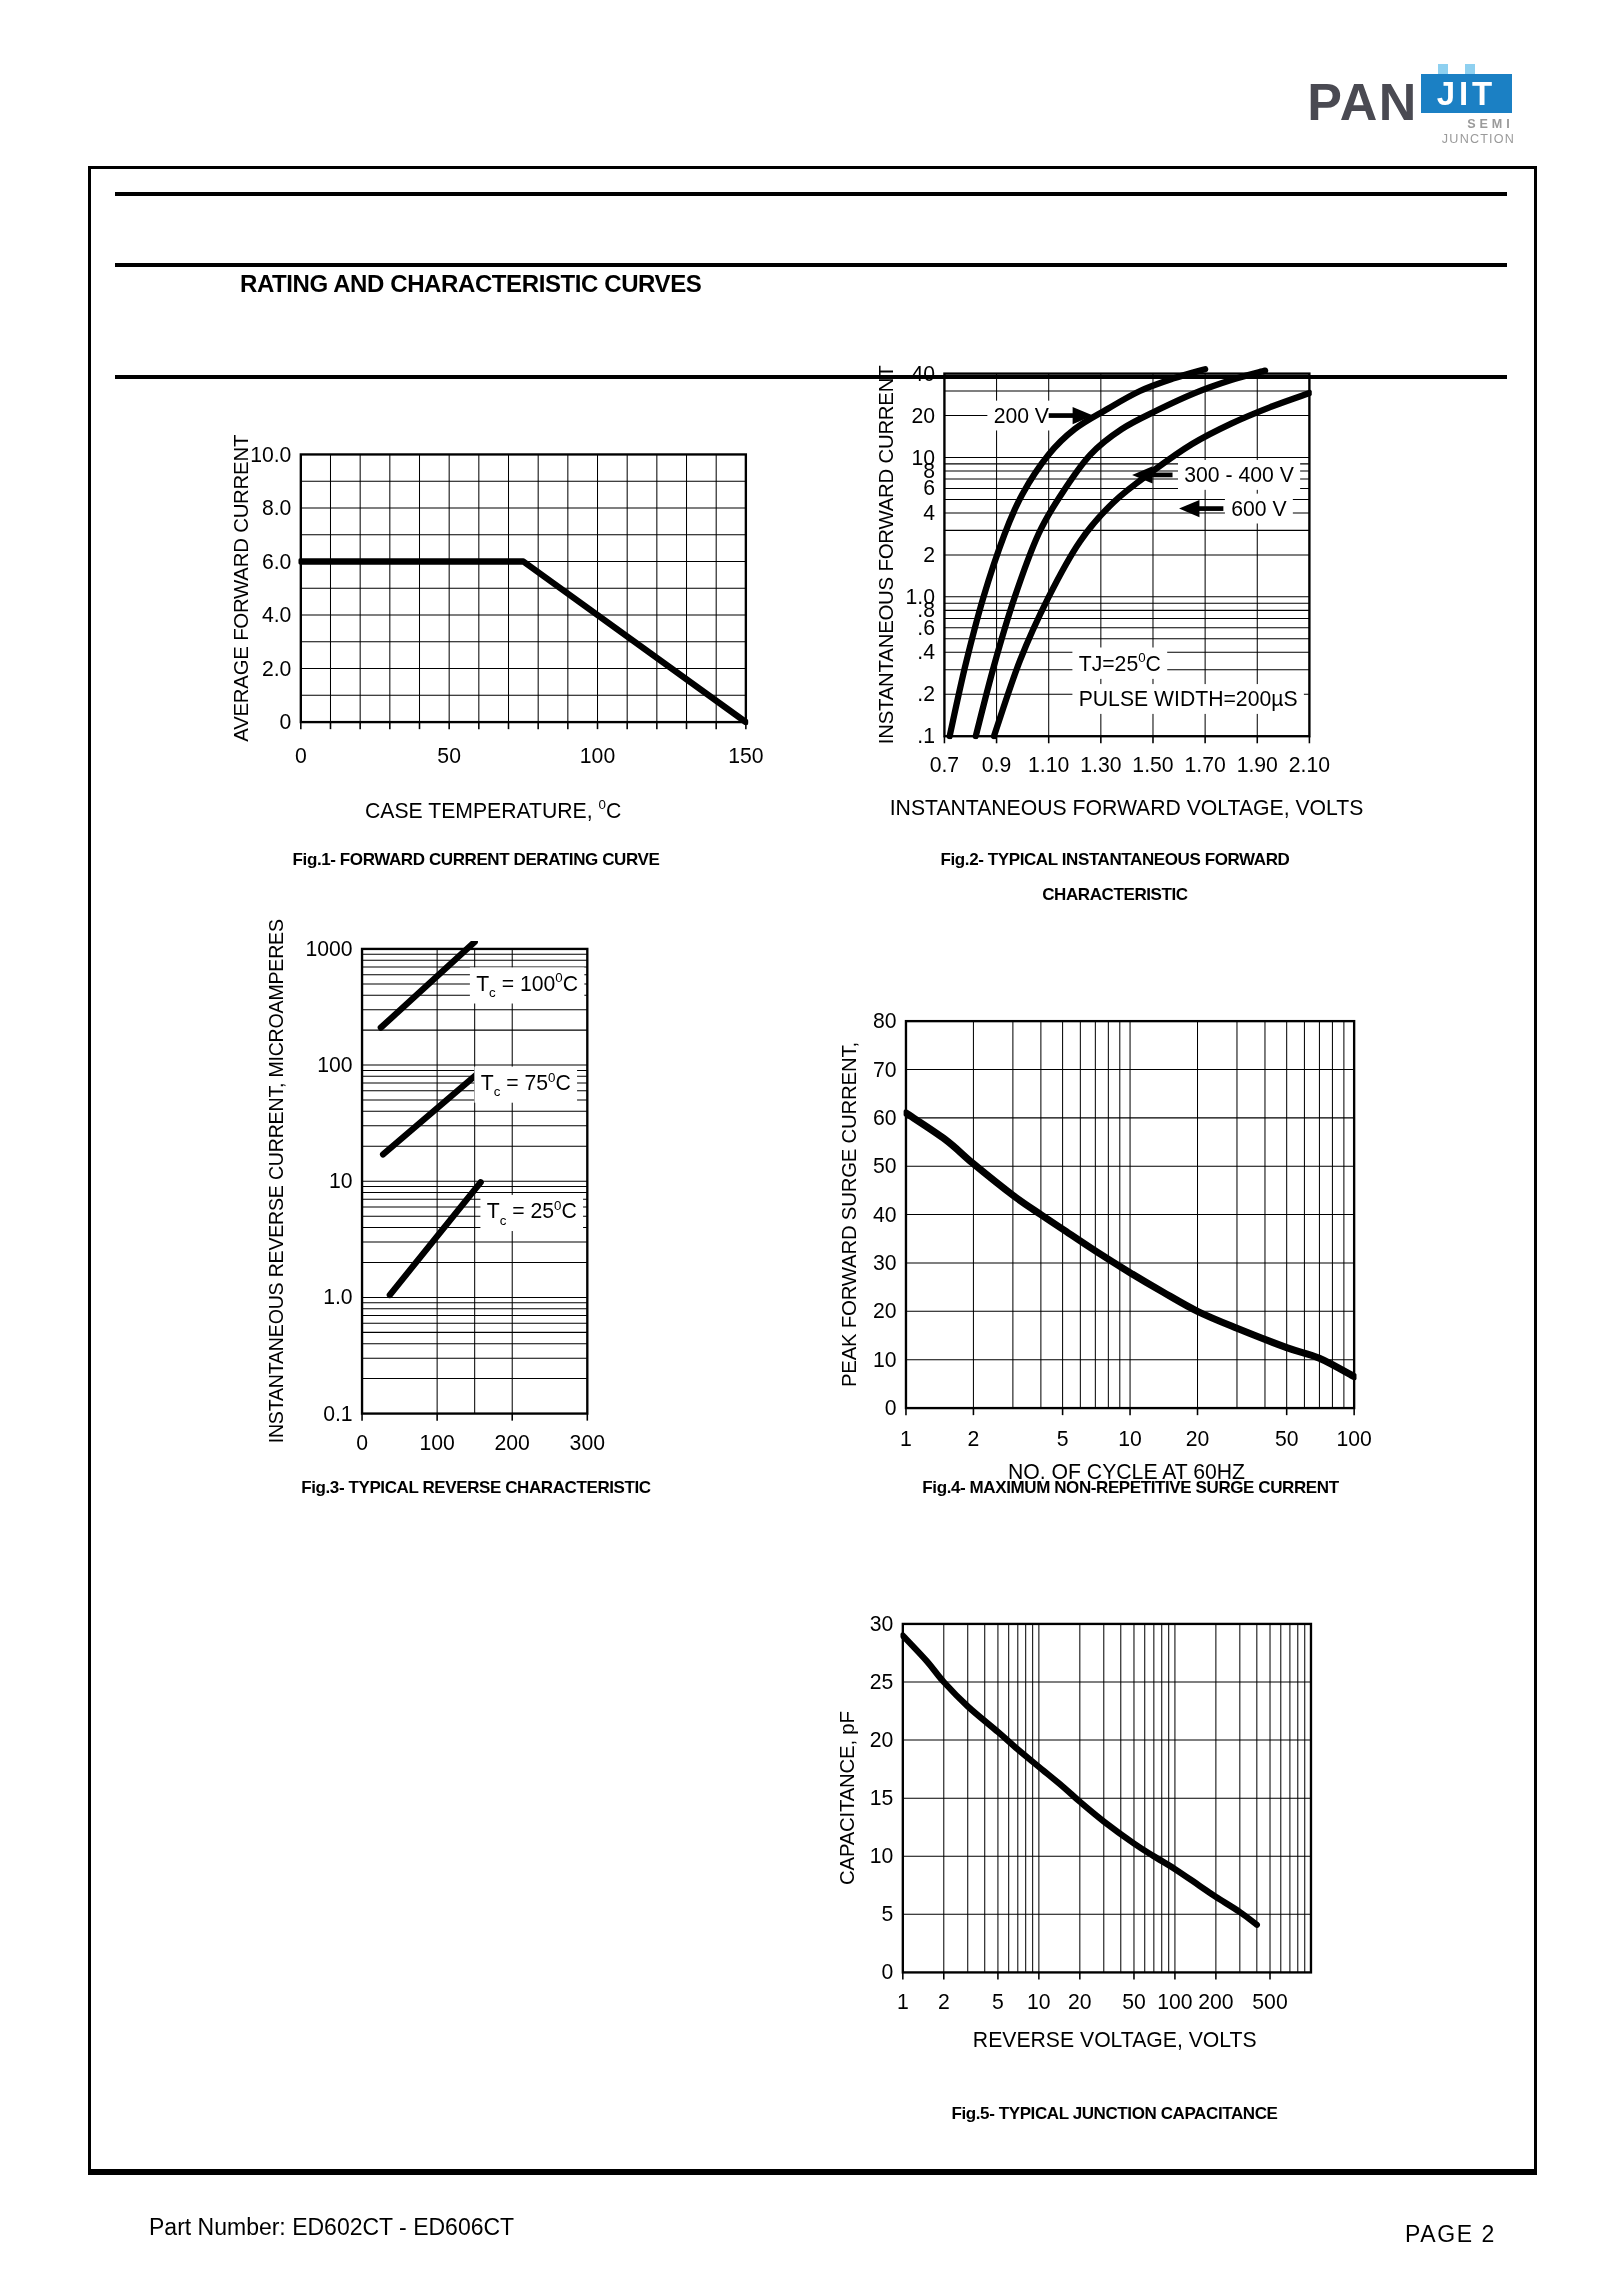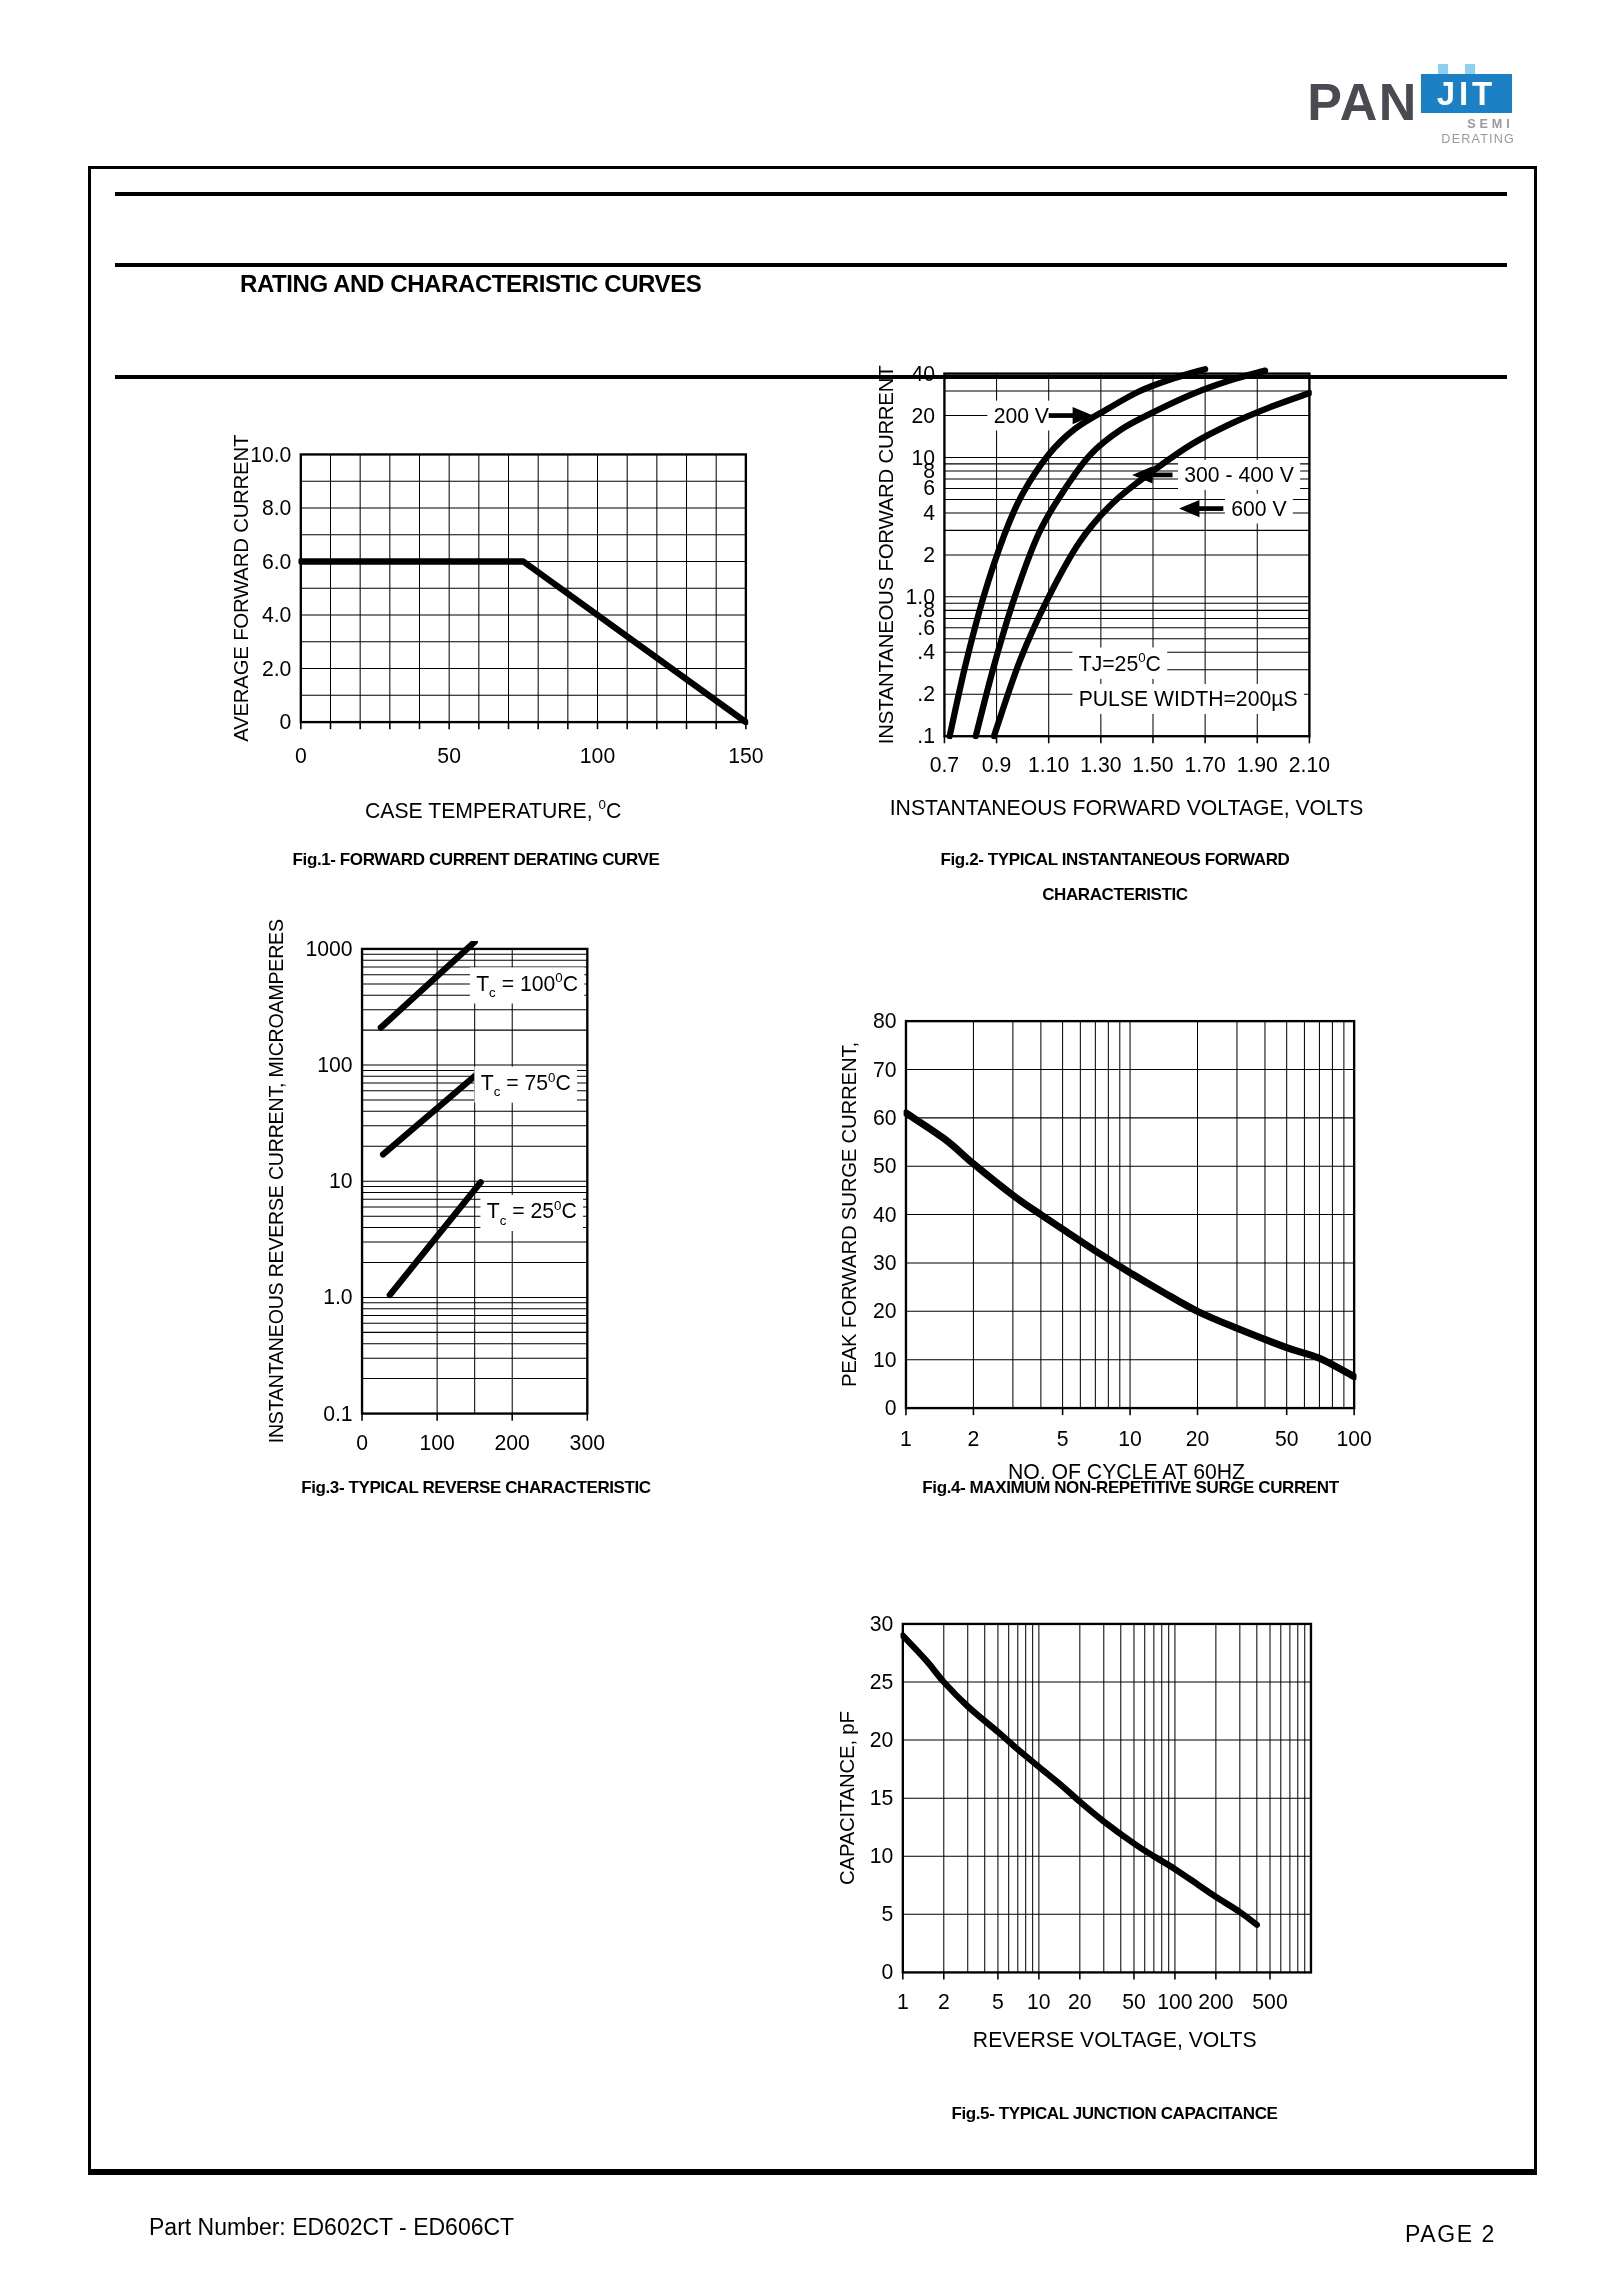--- a/index.html
+++ b/index.html
@@ -44,21 +44,21 @@
 
   <div class="logo">
     <span class="logo-pan" style="color: rgb(74, 74, 82);">PAN</span>
     <span class="logo-jitbox">
       <span class="box" style="background: rgb(27, 128, 196);"></span>
       <span class="logo-dot d1" style="background: rgb(142, 208, 240);"></span>
       <span class="logo-dot d2" style="background: rgb(142, 208, 240);"></span>
       <span class="logo-jit">JIT</span>
     </span>
     <span class="logo-semi" style="color: rgb(154, 154, 154);">SEMI</span>
-    <span class="logo-conductor" style="color: rgb(154, 154, 154);">DERATING</span>
+    <span class="logo-conductor" style="color: rgb(154, 154, 154);">JUNCTION</span>
   </div>
 
   <div class="border-box"></div>
   <div class="rule rule1"></div>
   <div class="rule rule2"></div>
   <div class="rule rule3"></div>
 
   <div class="doc-title">RATING AND CHARACTERISTIC CURVES</div>
 
   <svg id="charts" width="1622" height="2295" viewBox="0 0 2066 2924">

